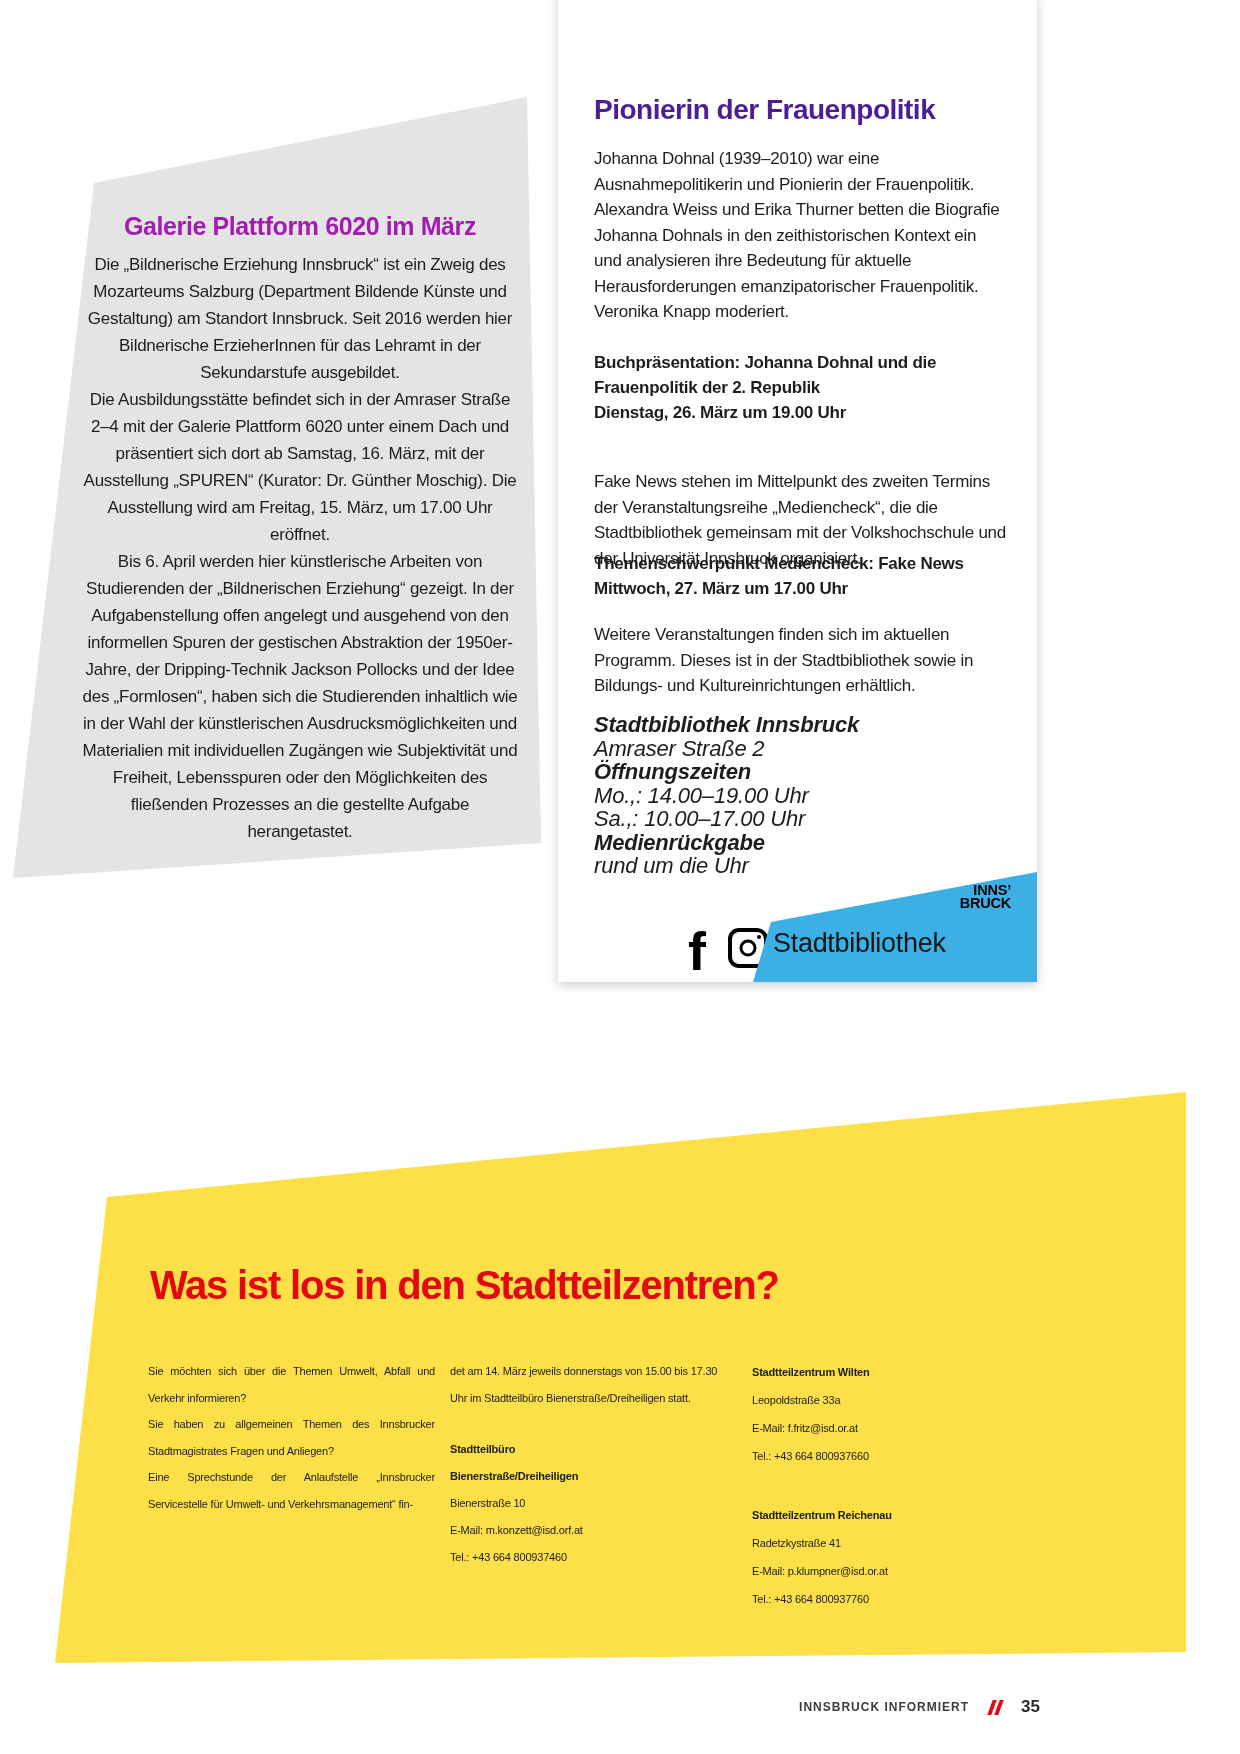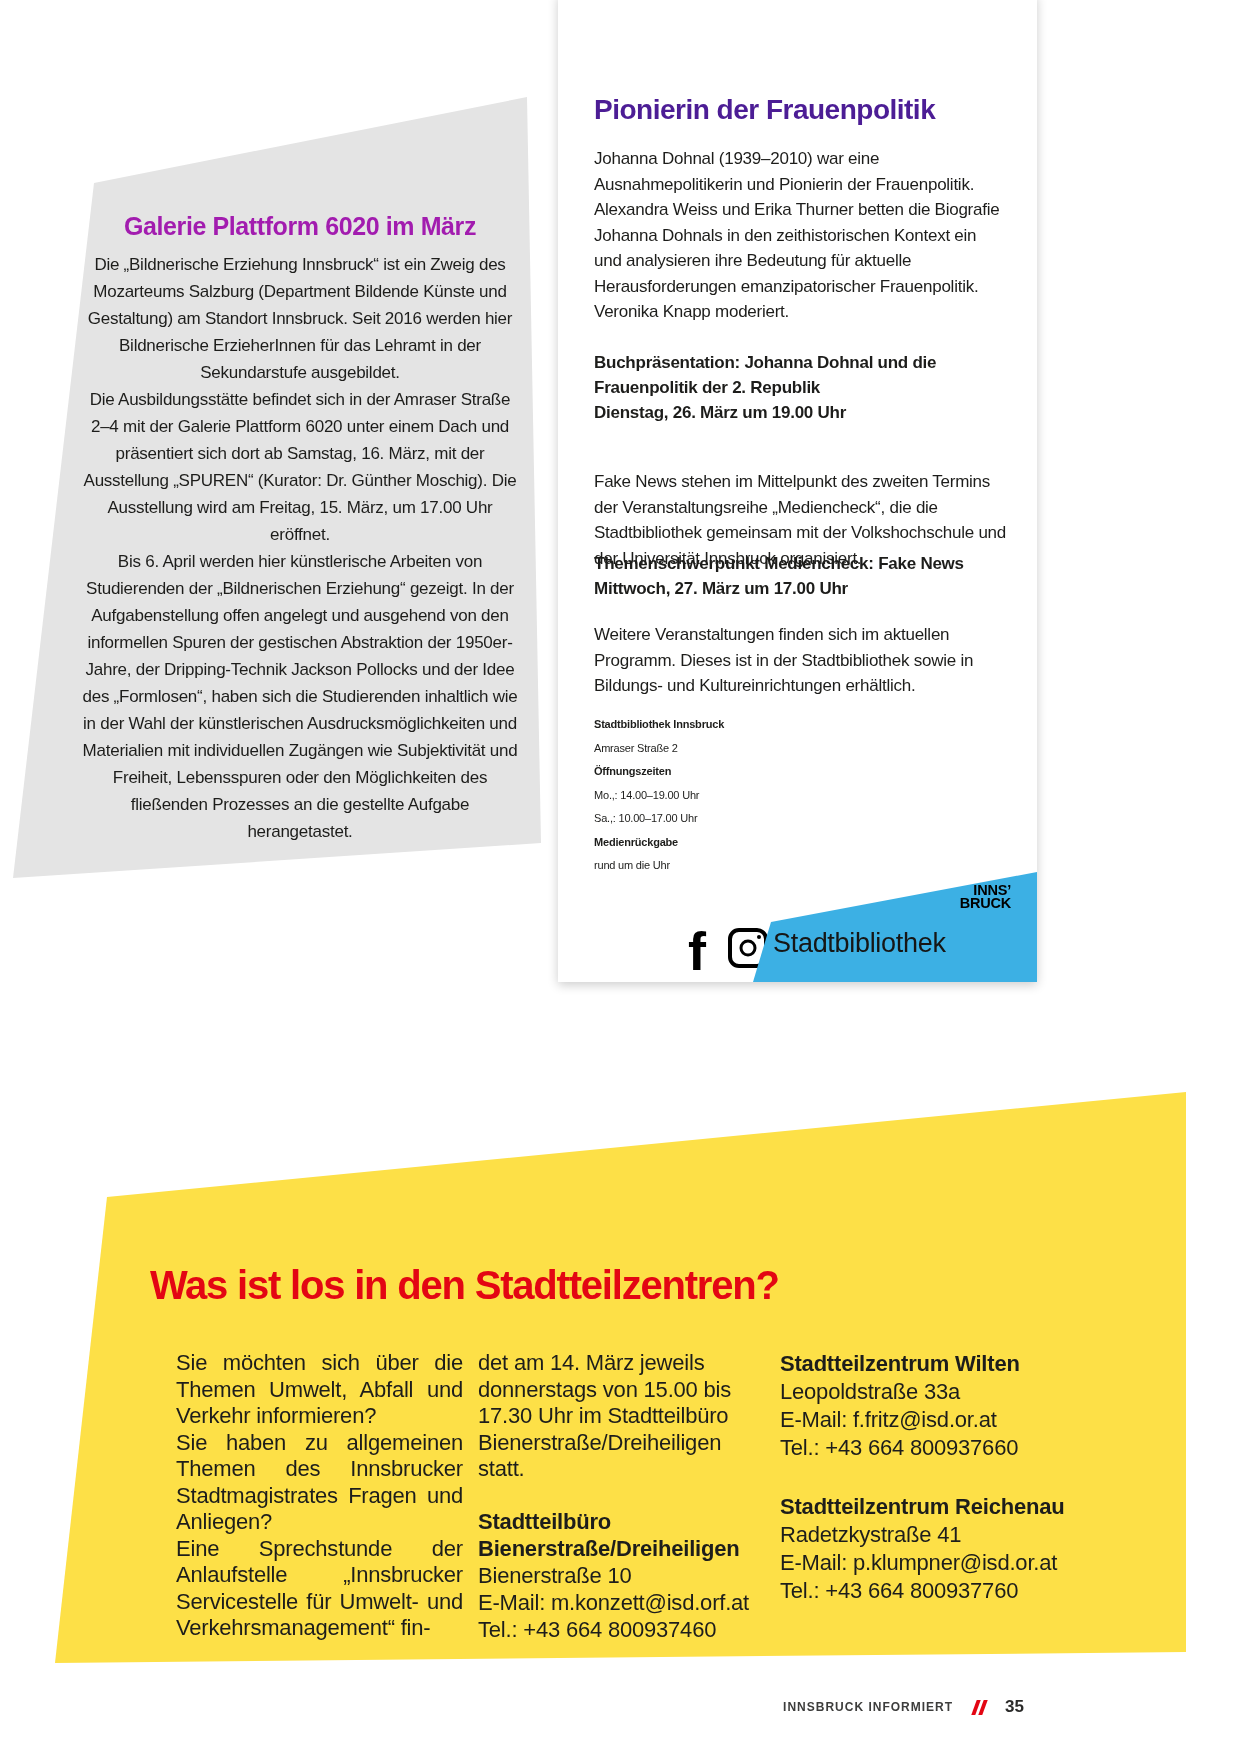--- a/index.html
+++ b/index.html
@@ -18,21 +18,21 @@
     box-shadow:0 3px 10px rgba(0,0,0,0.20);}
   .frauen-card .abs{position:absolute;left:36px;width:412px;}
   .fp-title{top:100px;margin:0;font-size:28px;font-weight:bold;color:#4c1d95;letter-spacing:-0.5px;}
   .fp-body{font-size:17px;line-height:25.5px;letter-spacing:-0.25px;margin:0;}
   .fp-p1{top:152px;}
   .fp-event{font-weight:bold;font-size:17px;line-height:25px;letter-spacing:-0.25px;}
   .fp-event1{top:356px;}
   .fp-p2{top:475px;}
   .fp-event2{top:557px;}
   .fp-p3{top:628px;}
-  .fp-contact{top:719px;font-size:11px;line-height:23.5px;letter-spacing:-0.2px;}
+  .fp-contact{top:719px;font-size:22px;line-height:23.5px;letter-spacing:-0.2px;font-style:italic;}
   .b{font-weight:bold;}
 
   
   .social{position:absolute;left:130px;top:934px;display:flex;align-items:flex-end;gap:22px;}
   .fb-icon{font-family:"Liberation Sans",sans-serif;font-weight:bold;font-size:54px;line-height:40px;
     color:#000;transform:translateY(3px);}
   .ig-icon{position:relative;width:32px;height:32px;border:4.5px solid #000;border-radius:11px;}
   .ig-lens{position:absolute;left:50%;top:50%;width:11px;height:11px;border:3.5px solid #000;
     border-radius:50%;transform:translate(-50%,-50%);}
   .ig-dot{position:absolute;right:3px;top:3px;width:4px;height:4px;background:#000;border-radius:50%;}
@@ -42,30 +42,30 @@
     clip-path:polygon(213px 50px,479px 0px,479px 110px,195px 110px);background:#3cb0e4;}
   .banner-label{position:absolute;left:215px;top:56px;font-size:27px;color:#161615;letter-spacing:-0.3px;}
   .inns-logo{position:absolute;right:26px;top:12px;text-align:right;font-size:14.5px;line-height:13px;
     font-weight:bold;color:#000;letter-spacing:-0.2px;}
 
   
   .stadtteil-panel{position:absolute;left:0;top:1080px;width:1240px;height:600px;background:#fde047;
     clip-path:polygon(107px 117px,1186px 12px,1186px 572px,55px 583px);}
   .st-title{position:absolute;left:150px;top:183px;margin:0;font-size:40px;font-weight:bold;
     color:#e30613;letter-spacing:-1.2px;}
-  .st-col{position:absolute;top:270px;font-size:22px;line-height:26.5px;letter-spacing:-0.2px;margin-left:28px;}
+  .st-col{position:absolute;top:278px;font-size:11px;line-height:26.5px;letter-spacing:-0.2px;}
   .st-col p{margin:0;}
   .col1{left:148px;width:287px;text-align:justify;}
   .col2{left:450px;width:287px;}
   .col3{left:752px;width:295px;line-height:28px;}
   .col2 .contact-block{margin-top:25px;line-height:27px;}
   .col3 .contact-block + .contact-block{margin-top:31px;}
 
   
-  .footer{position:absolute;top:1697px;right:216px;display:flex;align-items:center;gap:21px;}
+  .footer{position:absolute;top:1697px;right:200px;display:flex;align-items:center;gap:21px;}
   .footer-mag{font-size:12px;font-weight:bold;letter-spacing:1px;color:#3d3d3c;}
   .slashes{display:inline-flex;gap:3px;}
   .slashes i{display:block;width:3.5px;height:15px;background:#e30613;transform:skewX(-20deg);}
   .footer-page{font-size:17px;font-weight:bold;color:#2b2b2a;}
 </style>
 </head>
 <body>
 
 <div class="page">
 

